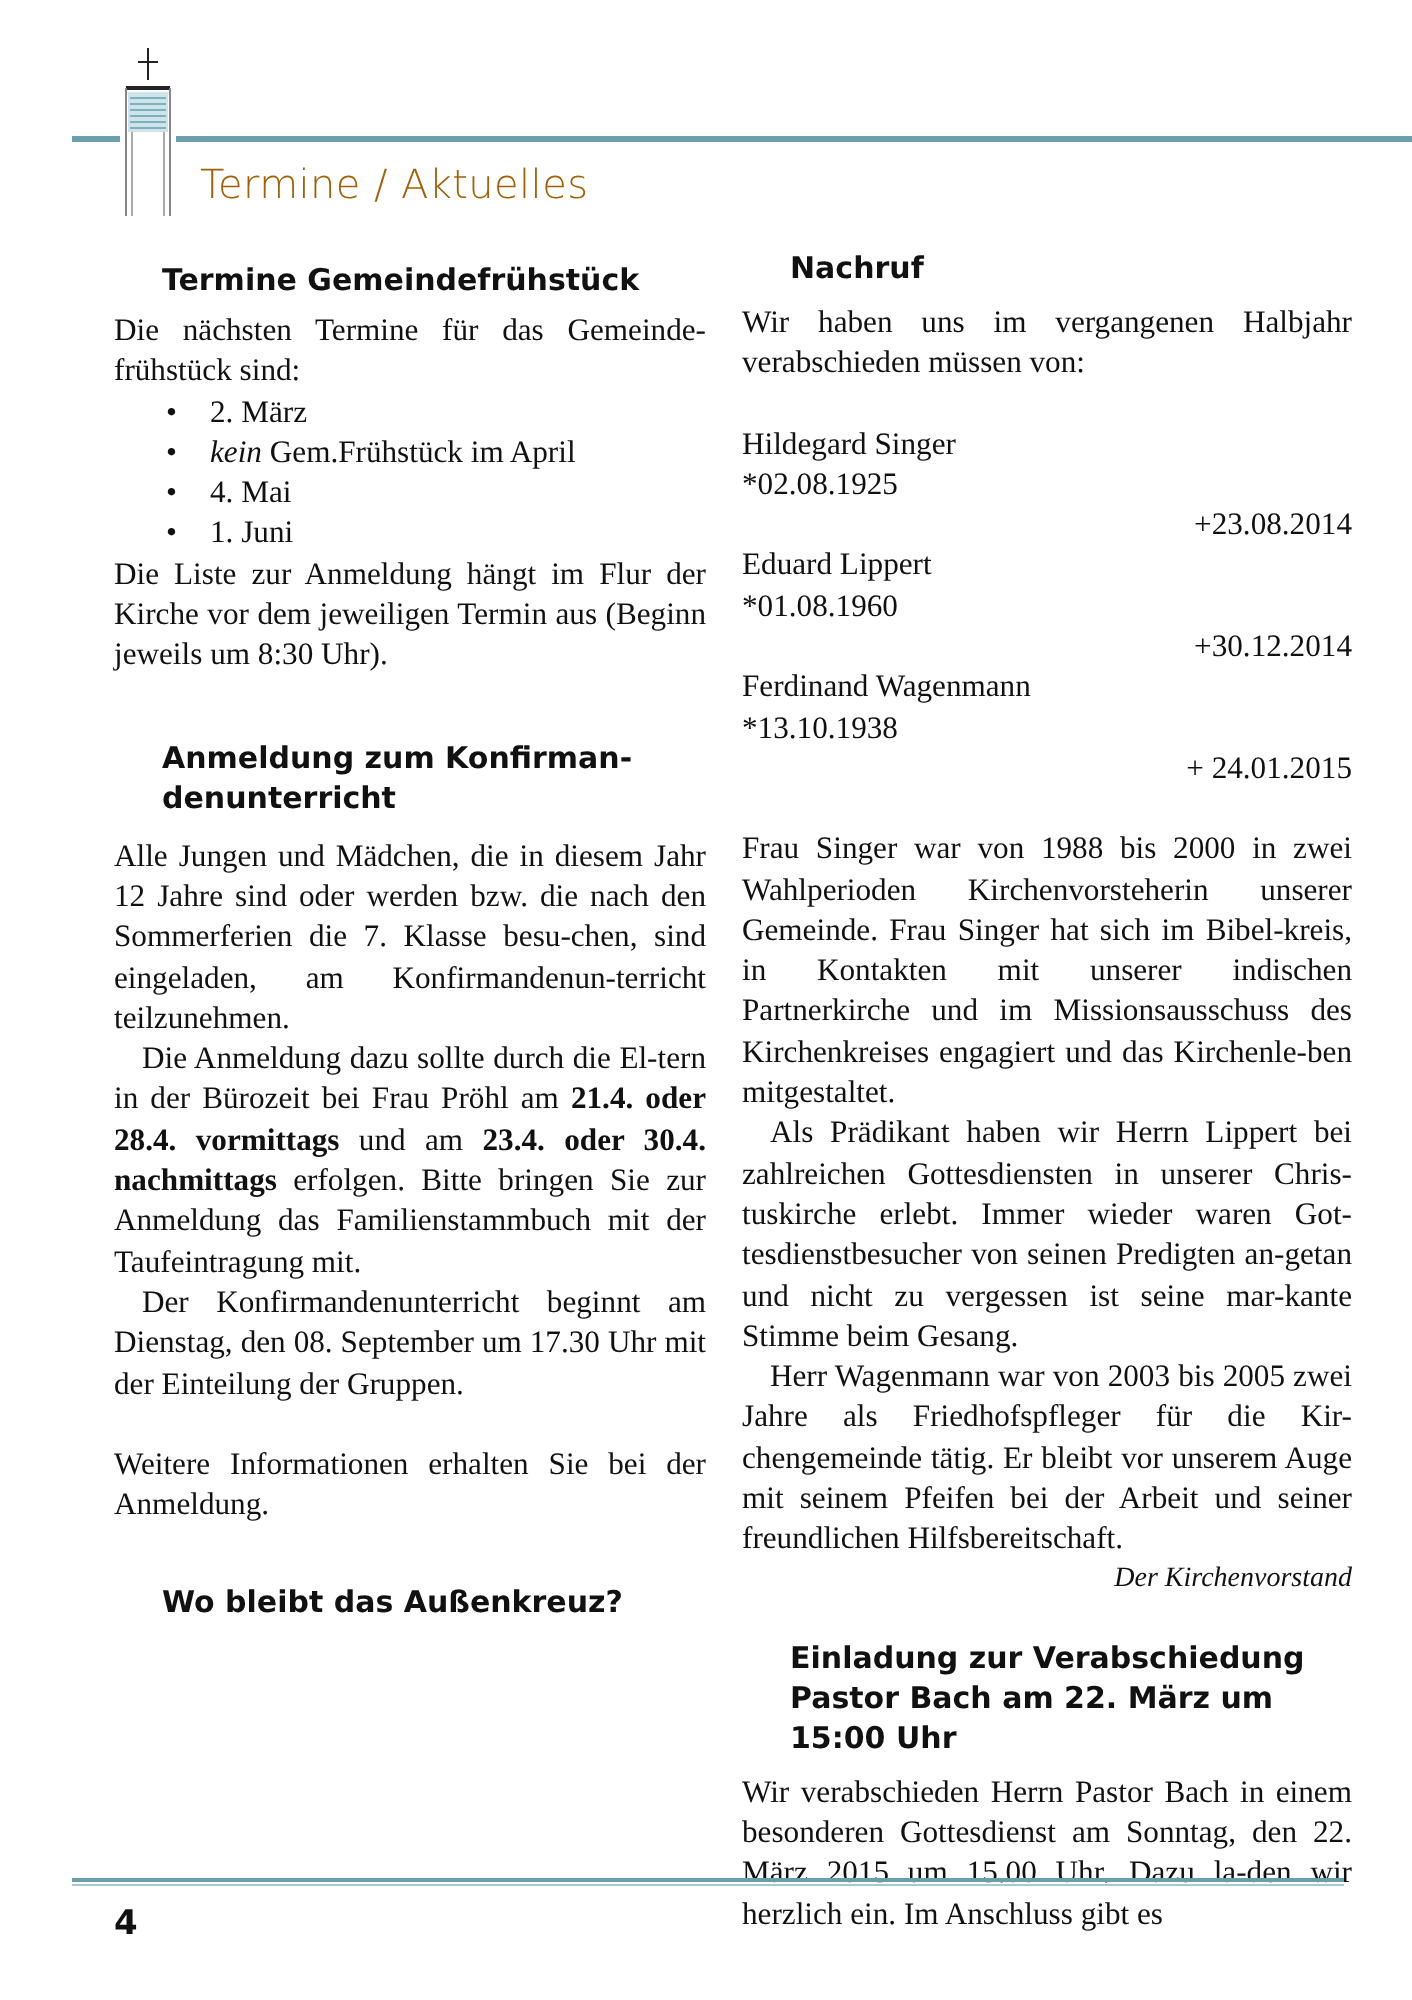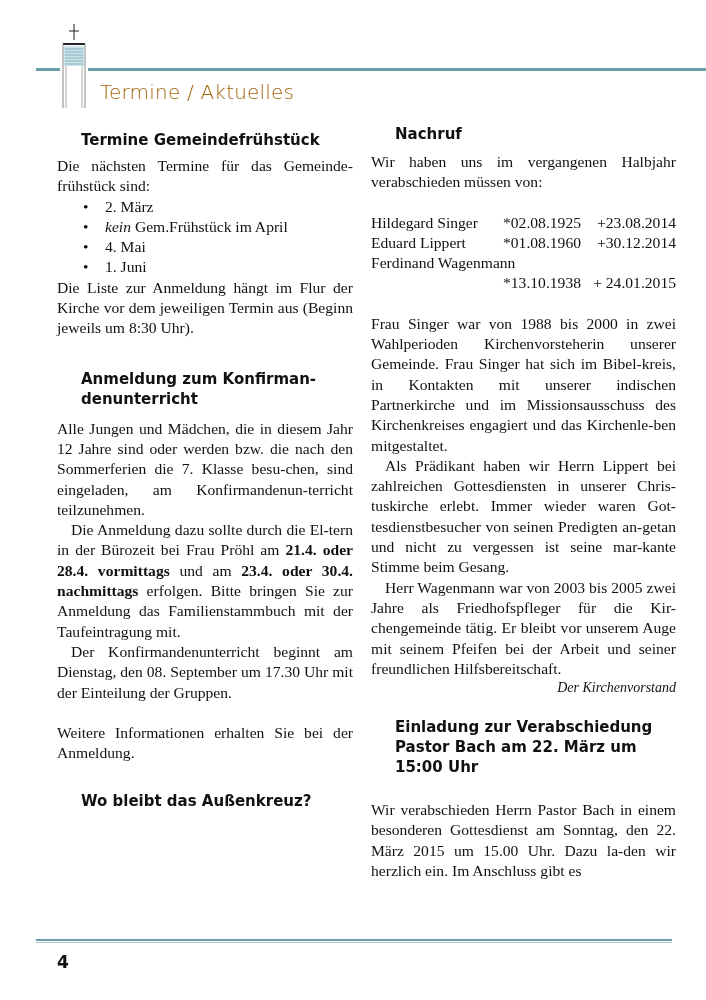--- a/index.html
+++ b/index.html
@@ -20,23 +20,23 @@
   h2.indent { padding-left:24px; }
   p { margin:0; font-family:"Liberation Serif", serif; font-size:15.6px; line-height:20.3px; text-align:justify; hyphens:manual; }
   p.ind { text-indent:14px; }
   ul.bul { margin:0; padding:0 0 0 48px; list-style:none; font-family:"Liberation Serif", serif; font-size:15.6px; line-height:20.3px; }
   ul.bul li { position:relative; }
   ul.bul li .dot { position:absolute; left:-22px; top:0; }
   .spacer { height:20px; }
   .sec { margin-bottom:20px; }
   .sig { text-align:right; font-style:italic; font-family:"Liberation Serif", serif; font-size:14px; line-height:18px; }
 
-  .dead-row { display:flex; font-family:"Liberation Serif", serif; font-size:15.6px; line-height:20.3px; }
+  .dead-row { display:flex; font-family:"Liberation Serif", serif; font-size:15.6px; line-height:20.3px;flex-direction:column; }
   .dead-row .nm { width:125px; }
-  .dead-row .b { width:92px; text-align:center; margin-right:3px; }
+  .dead-row .b { width:92px; text-align:left; margin-right:3px; }
   .dead-row .d { flex:1; text-align:right; }
 
   .foot-line { position:absolute; left:36px; width:636px; top:939px; height:2px; background:#6a9ea8; }
   .foot-line2 { position:absolute; left:36px; width:636px; top:942px; height:1px; background:#a8c8cf; }
   .page-num { position:absolute; left:57px; top:952px; font-family:"DejaVu Sans", sans-serif; font-weight:bold; font-size:17px; }
 </style>
 </head>
 <body>
 
 <svg class="logo" viewBox="0 0 28 84">
@@ -112,20 +112,20 @@
       <span class="d">+ 24.01.2015</span>
     </div>
     <div class="spacer"></div>
     <p>Frau Singer war von 1988 bis 2000 in zwei Wahlperioden Kirchenvorsteherin unserer Gemeinde. Frau Singer hat sich im Bibel-kreis, in Kontakten mit unserer indischen Partnerkirche und im Missionsausschuss des Kirchenkreises engagiert und das Kirchenle-ben mitgestaltet.</p>
     <p class="ind">Als Prädikant haben wir Herrn Lippert bei zahlreichen Gottesdiensten in unserer Chris-tuskirche erlebt. Immer wieder waren Got-tesdienstbesucher von seinen Predigten an-getan und nicht zu vergessen ist seine mar-kante Stimme beim Gesang.</p>
     <p class="ind">Herr Wagenmann war von 2003 bis 2005 zwei Jahre als Friedhofspfleger für die Kir-chengemeinde tätig. Er bleibt vor unserem Auge mit seinem Pfeifen bei der Arbeit und seiner freundlichen Hilfsbereitschaft.</p>
     <div class="sig">Der Kirchenvorstand</div>
   </div>
 
   <div class="sec" style="margin-top:20px">
-    <h2 class="indent" style="margin-bottom:23px">Einladung zur Verabschiedung Pastor Bach am 22. März um 15:00 Uhr</h2>
+    <h2 class="indent" style="margin-bottom:8px">Einladung zur Verabschiedung Pastor Bach am 22. März um 15:00 Uhr</h2>
     <p>Wir verabschieden Herrn Pastor Bach in einem besonderen Gottesdienst am Sonntag, den 22. März 2015 um 15.00 Uhr. Dazu la-den wir herzlich ein. Im Anschluss gibt es</p>
   </div>
 </div>
 
 <div class="foot-line"></div>
 <div class="foot-line2"></div>
 <div class="page-num">4</div>
 
 </body></html>

